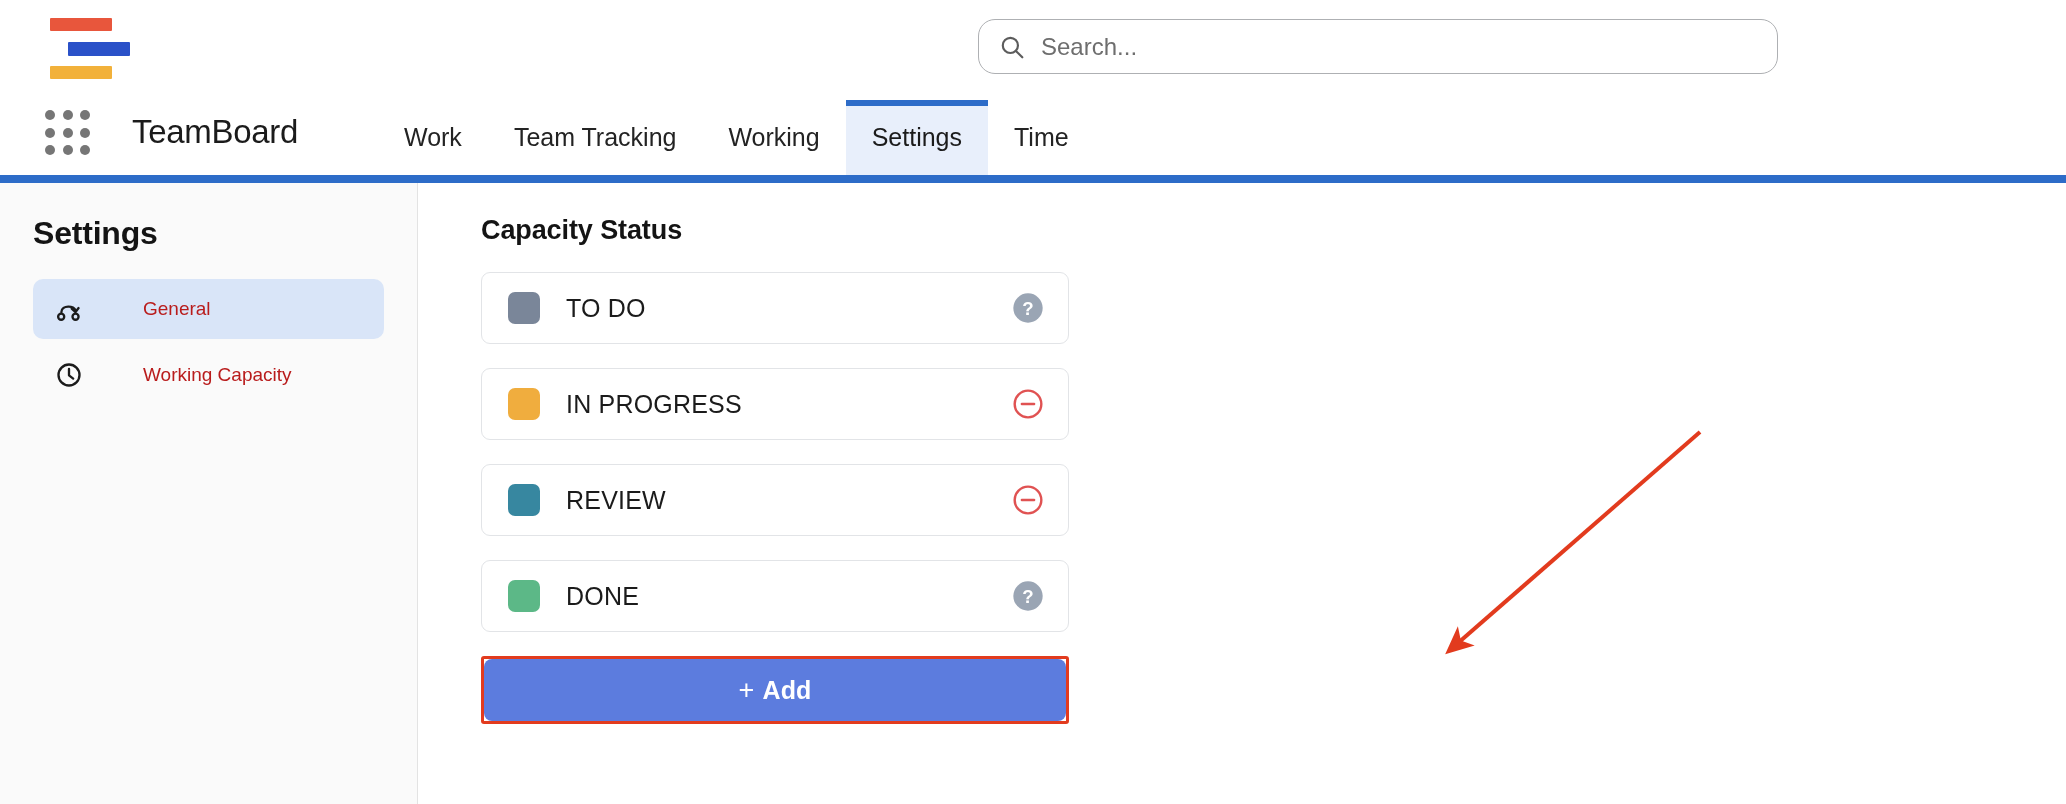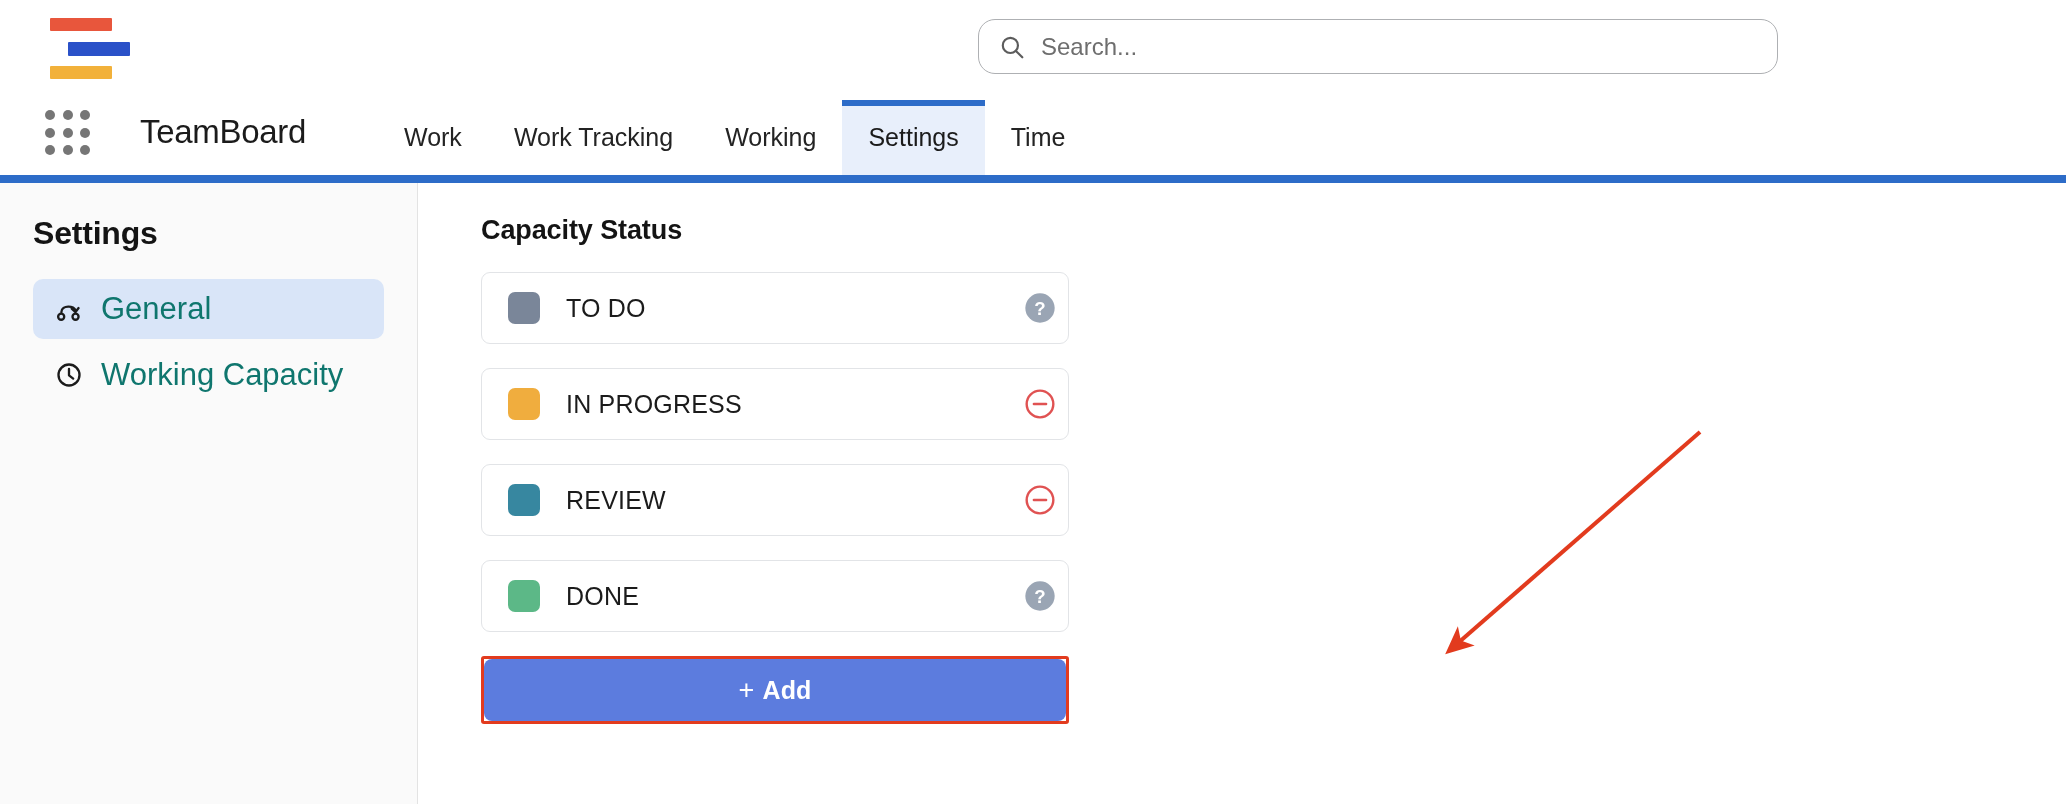--- a/index.html
+++ b/index.html
@@ -45,21 +45,21 @@
   .grid-icon i {
     display: block;
     width: 10px;
     height: 10px;
     border-radius: 50%;
     background: #767676;
   }
 
   .brand {
     position: absolute;
-    left: 140px;
+    left: 132px;
     top: 110px;
     font-size: 33px;
     font-weight: 400;
     color: #1b1b1b;
     letter-spacing: -0.3px;
     line-height: 44px;
   }
 
   .nav {
     position: absolute;
@@ -155,22 +155,23 @@
     align-items: center;
     gap: 18px;
     height: 60px;
     padding: 0 22px;
     border-radius: 10px;
     cursor: pointer;
     margin-bottom: 6px;
   }
   .side-item.active { background: #D9E5F8; }
   .side-item .side-label {
-    font-size: 31px;
-    color: #0f766e;
+    font-size: 19px;
+    color: #b91c1c;
+    margin-left: 42px;
   }
   .side-icon { flex: none; width: 28px; height: 28px; display: block; }
 
   .content {
     flex: 1;
     position: relative;
     padding: 32px 0 0 63px;
   }
   .content-title {
     font-size: 27px;
@@ -181,21 +182,21 @@
   }
 
   .status-list { width: 588px; }
   .status-row {
     height: 72px;
     border: 1px solid #e2e4e7;
     border-radius: 9px;
     background: #fff;
     display: flex;
     align-items: center;
-    padding: 0 12px 0 26px;
+    padding: 0 24px 0 26px;
     margin-bottom: 24px;
     cursor: pointer;
   }
   .swatch {
     width: 32px;
     height: 32px;
     border-radius: 7px;
     flex: none;
   }
   .status-name {
@@ -258,21 +259,21 @@
       <i></i>
     <i></i>
       <i></i>
       <i></i>
   </div>
 
   <div class="brand">TeamBoard</div>
 
   <nav class="nav">
     <button class="nav-item">Work</button>
-    <button class="nav-item">Work Tracking</button>
+    <button class="nav-item">Team Tracking</button>
     <button class="nav-item">Working</button>
     <button class="nav-item active">Settings</button>
     <button class="nav-item">Time</button>
   </nav>
 
   <div class="search-box">
     <svg width="26" height="26" viewBox="0 0 24 24" fill="none">
       <circle cx="10.5" cy="10.5" r="7" stroke="#5c5c5c" stroke-width="2"></circle>
       <line x1="15.6" y1="15.6" x2="21.5" y2="21.5" stroke="#5c5c5c" stroke-width="2" stroke-linecap="round"></line>
     </svg>

